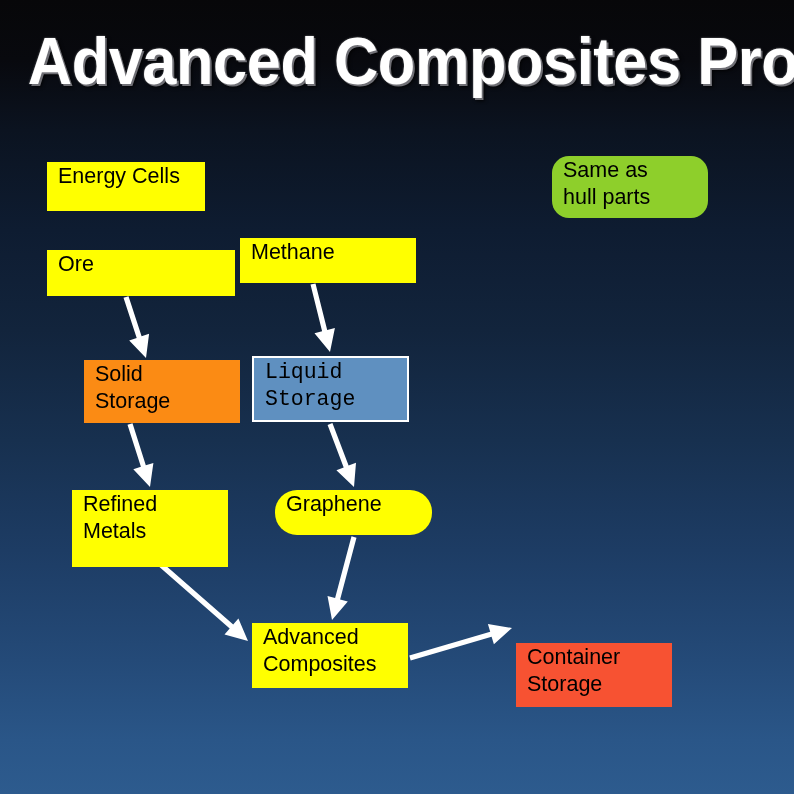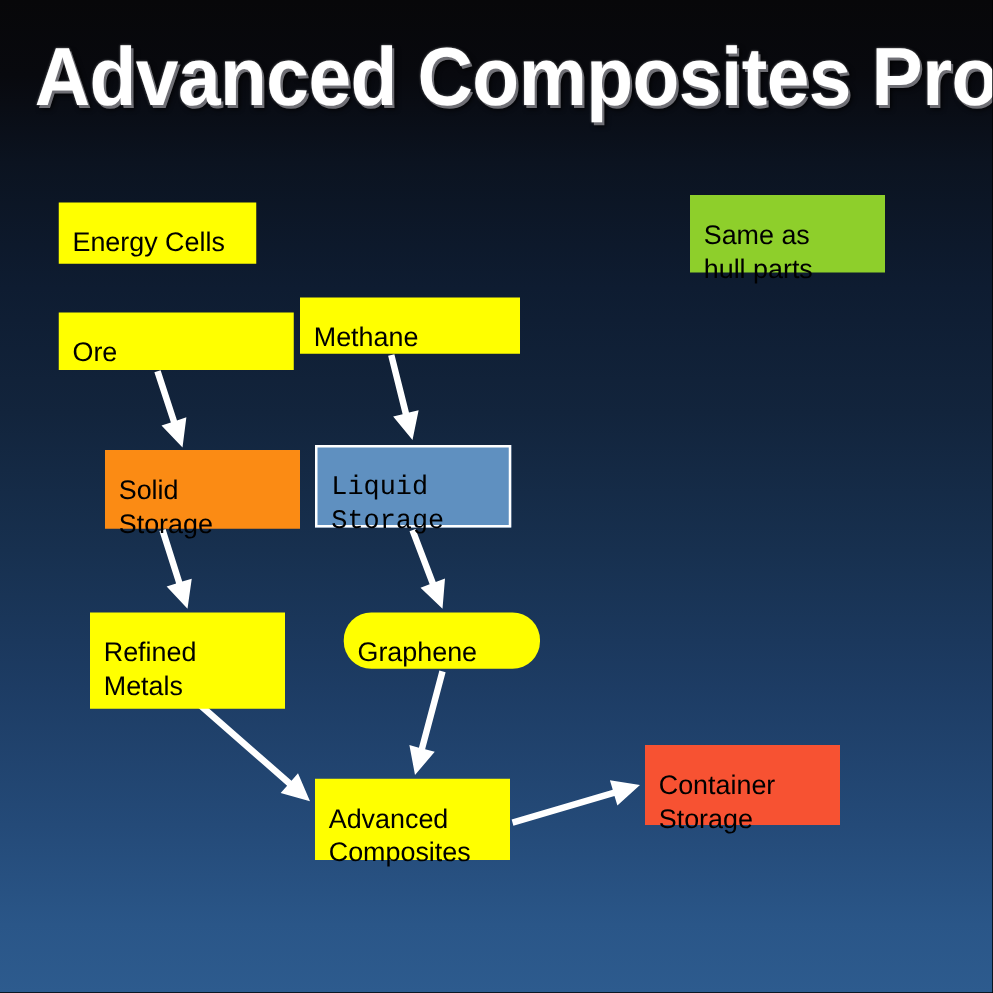--- a/index.html
+++ b/index.html
@@ -59,29 +59,29 @@
     pointer-events: none;
   }
 
   
   .node {
     position: absolute;
     box-sizing: border-box;
     color: #000000;
     font-size: 21.5px;
     line-height: 27px;
-    padding: 19px 0 0 11px;
+    padding: 1px 0 0 11px;
     white-space: pre-line;
     user-select: none;
   }
   .node .label { display: block; }
 
   .n-yellow { background: #ffff00; }
   .n-orange { background: #fb8b14; margin-left: 24px; }
-  .n-red    { background: #f75232; }
+  .n-red    { background: #f75232; margin-top: 47px; }
   .n-green  { background: #8ecf2b; }
   .n-blue   { background: #5f90c0; border: 2px solid #ffffff; font-family: Liberation Mono, monospace; }
 </style>
 </head>
 <body>
 
 <div id="stage">
 
   <div id="title">Advanced Composites Production</div>
 
@@ -92,21 +92,21 @@
       <polygon points="327.6,424.9 343.7,467.4 336.4,470.2 354.0,487.0 356.0,462.7 348.6,465.5 332.4,423.1" fill="#ffffff"></polygon>
       <polygon points="150.3,559.0 229.7,628.5 224.5,634.4 248.0,641.0 238.4,618.6 233.2,624.6 153.7,555.0" fill="#ffffff"></polygon>
       <polygon points="351.5,536.3 335.1,598.1 327.5,596.0 332.0,620.0 347.8,601.4 340.1,599.4 356.5,537.7" fill="#ffffff"></polygon>
       <polygon points="410.7,660.5 491.6,636.7 493.9,644.3 512.0,628.0 487.9,624.1 490.2,631.7 409.3,655.5" fill="#ffffff"></polygon>
     </svg>
 
   <div id="nodes">
       <div class="node n-yellow" style="left: 47px; top: 162px; width: 158px; height: 49px;"><span class="label">Energy Cells</span></div>
       <div class="node n-yellow" style="left: 47px; top: 250px; width: 188px; height: 46px;"><span class="label">Ore</span></div>
       <div class="node n-yellow" style="left: 240px; top: 238px; width: 176px; height: 45px;"><span class="label">Methane</span></div>
-      <div class="node n-green" style="left: 552px; top: 156px; width: 156px; height: 62px;"><span class="label">Same as
+      <div class="node n-green" style="left: 552px; top: 156px; width: 156px; height: 62px; border-radius: 17px;"><span class="label">Same as
 hull parts</span></div>
       <div class="node n-orange" style="left: 60px; top: 360px; width: 156px; height: 63px;"><span class="label">Solid
 Storage</span></div>
       <div class="node n-blue" style="left: 252px; top: 356px; width: 157px; height: 66px;"><span class="label">Liquid
 Storage</span></div>
       <div class="node n-yellow" style="left: 72px; top: 490px; width: 156px; height: 77px;"><span class="label">Refined
 Metals</span></div>
       <div class="node n-yellow" style="left: 275px; top: 490px; width: 157px; height: 45px; border-radius: 22px;"><span class="label">Graphene</span></div>
       <div class="node n-yellow" style="left: 252px; top: 623px; width: 156px; height: 65px;"><span class="label">Advanced
 Composites</span></div>

